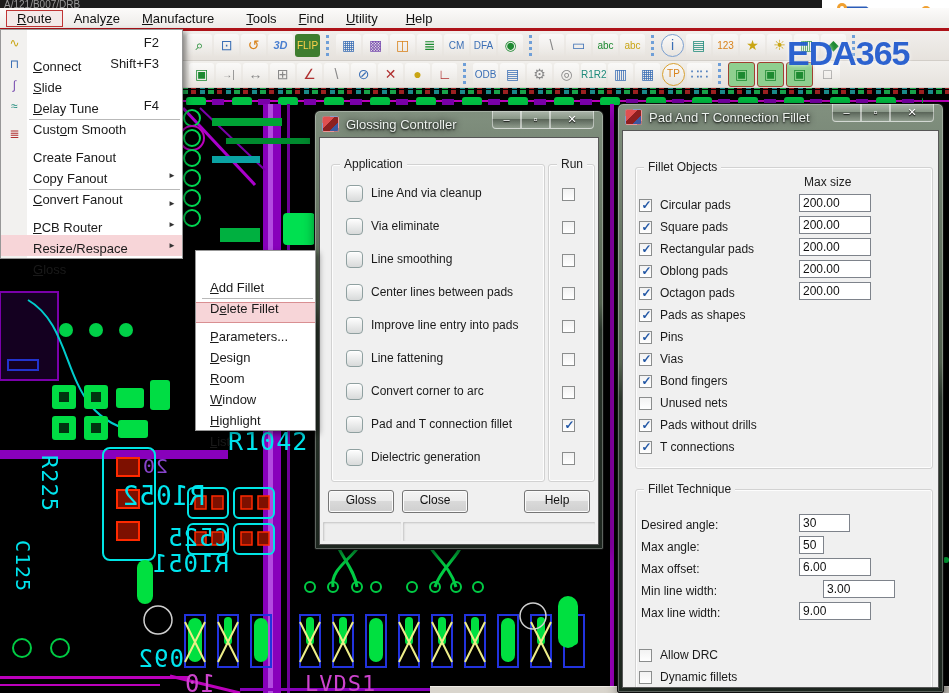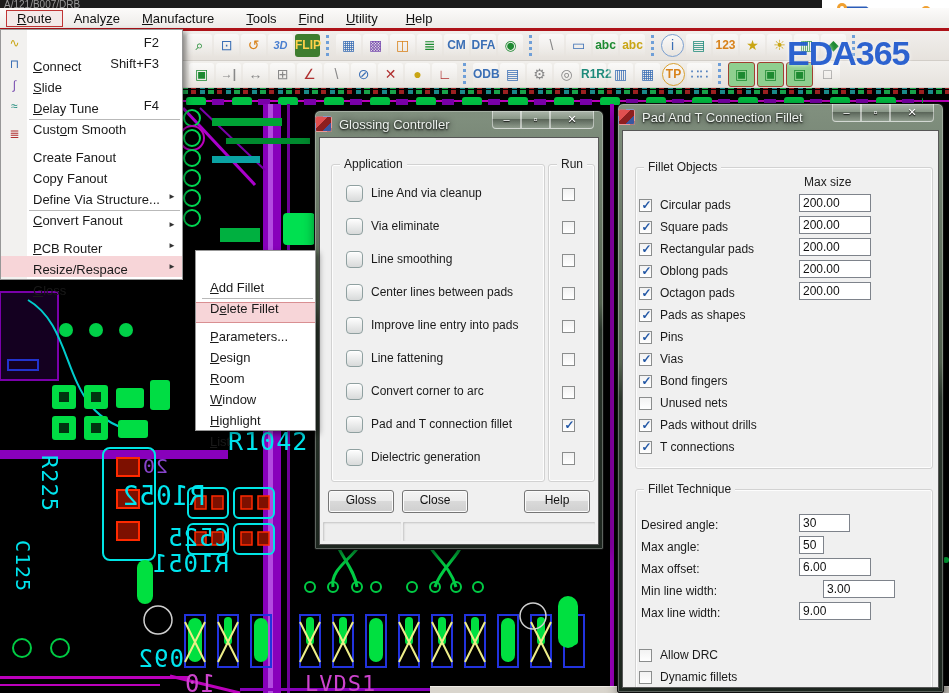--- a/index.html
+++ b/index.html
@@ -13,21 +13,21 @@
            background:linear-gradient(#fcfbfa,#edebe8);display:flex;align-items:center;font-size:13px;color:#111;}
   .mb{padding:1px 11px;cursor:default;}
   .mb.sel{border:1px solid #c03535;padding:0 10px;margin-left:6px;background:#f4e9e9;}
   .redline{position:absolute;left:0;top:28px;width:100%;height:3px;background:#ad1218;z-index:23;}
   .tbar{position:absolute;left:0;width:100%;background:linear-gradient(#f1efec,#e6e2dd);z-index:15;
         display:flex;align-items:center;box-sizing:border-box;border-bottom:1px solid #d2cec8;}
   .tb1{top:31px;height:30px;}  .tb2{top:61px;height:27px;}
   .tbspacer{width:186px;flex:none;}
   .tbi{width:25px;height:23px;flex:none;margin:0 1px;border-radius:3px;text-align:center;line-height:23px;
        font-size:14px;color:#555;background:linear-gradient(rgba(255,255,255,.65),rgba(255,255,255,0));}
-  .tbi.txt{font-size:12px;font-weight:bold;letter-spacing:0;}
+  .tbi.txt{font-size:10px;font-weight:normal;letter-spacing:0;}
   .vsep{width:6px;height:22px;flex:none;margin:0 4px;
         background:repeating-linear-gradient(180deg,#6f9fd8 0 3px,rgba(0,0,0,0) 3px 6px);
         background-size:3px 100%;background-repeat:no-repeat;background-position:1px 0;}
   .c-green{color:#1d8a31;} .c-blue{color:#3b6fb5;} .c-orange{color:#d8821a;} .c-red{color:#b03030;}
   .c-teal{color:#1d8a7a;} .c-yellow{color:#c9a514;} .c-purple{color:#7a4fb0;} .c-gray{color:#888;}
   .g3d{color:#4a7fd0;font-size:11px;font-weight:bold;font-style:italic;}
   .flip{background:#3e7d2f;color:#ffd24a;font-size:7px;line-height:23px;}
   .edalogo{position:absolute;left:787px;top:34px;z-index:30;font-size:34px;font-weight:bold;
            color:rgba(27,86,204,.92);letter-spacing:-1px;text-shadow:0 0 4px rgba(255,255,255,.8);}
   
@@ -51,21 +51,21 @@
   .glossing{left:314px;top:110px;width:290px;height:440px;}
   .fillet{left:617px;top:103px;width:327px;height:590px;}
   .dlgframe{position:absolute;inset:0;border:1px solid #0e0e0e;border-radius:6px 6px 2px 2px;box-sizing:border-box;
      background:
       radial-gradient(70px 16px at 20% 80%, rgba(60,220,100,.45), rgba(0,0,0,0) 70%),
       radial-gradient(90px 18px at 55% 25%, rgba(200,60,200,.38), rgba(0,0,0,0) 70%),
       radial-gradient(60px 14px at 82% 75%, rgba(60,200,100,.3), rgba(0,0,0,0) 70%),
       linear-gradient(180deg,#81907f 0%,#53624f 44%,#2b362c 50%,#1d261f 100%);
      box-shadow:0 0 0 1px rgba(255,255,255,.28) inset, 3px 5px 14px rgba(0,0,0,.6);
      padding:26px 4px 4px;}
-  .dtitle{position:absolute;left:0;top:0;right:0;height:26px;display:flex;align-items:center;}
+  .dtitle{position:absolute;left:0;top:0;right:0;height:26px;display:flex;align-items:center;padding-left:7px;}
   .dicon{width:15px;height:14px;flex:none;border-radius:2px;border:1px solid rgba(255,255,255,.4);
          background:linear-gradient(135deg,#e05050 0 40%,#8d1f1f 40% 70%,#3a57a0 70%);}
   .dtext{padding-left:7px;font-size:13px;color:#edf2ee;text-shadow:0 1px 2px #000,0 0 7px rgba(0,0,0,.9);white-space:nowrap;}
   .wbtns{position:absolute;top:0;right:9px;display:flex;z-index:2;}
   .wb{width:29px;height:18px;border:1px solid rgba(255,255,255,.5);border-top:none;box-sizing:border-box;
       background:linear-gradient(rgba(255,255,255,.34),rgba(255,255,255,.08) 45%,rgba(0,0,0,.28) 50%,rgba(255,255,255,.14));
       color:#fff;font-size:11px;text-align:center;line-height:16px;text-shadow:0 1px 1px #000;}
   .wb.first{border-radius:0 0 0 4px;}
   .wb.close{width:44px;border-radius:0 0 4px 0;}
   .dbody{position:relative;width:100%;height:100%;background:#f0f0f0;border:1px solid #565656;
@@ -386,26 +386,20 @@
         <span class="arr"></span>
     </div>
     <div class="mi">
       <span class="mic"></span>
       <span class="mit"><span>Copy Fanout</span><span class="u"></span><span></span></span>
       <span class="msc"></span>
         <span class="arr"></span>
     </div>
     <div class="mi">
       <span class="mic"></span>
-      <span class="mit"><span>Define Via Structure...</span><span class="u"></span><span></span></span>
-      <span class="msc"></span>
-        <span class="arr"></span>
-    </div>
-    <div class="mi">
-      <span class="mic"></span>
       <span class="mit"><span></span><span class="u">C</span><span>onvert Fanout</span></span>
       <span class="msc"></span>
         <span class="arr">►</span>
     </div>
     <div class="msep"></div>
     <div class="mi">
       <span class="mic"></span>
       <span class="mit"><span></span><span class="u">P</span><span>CB Router</span></span>
       <span class="msc"></span>
         <span class="arr">►</span>

